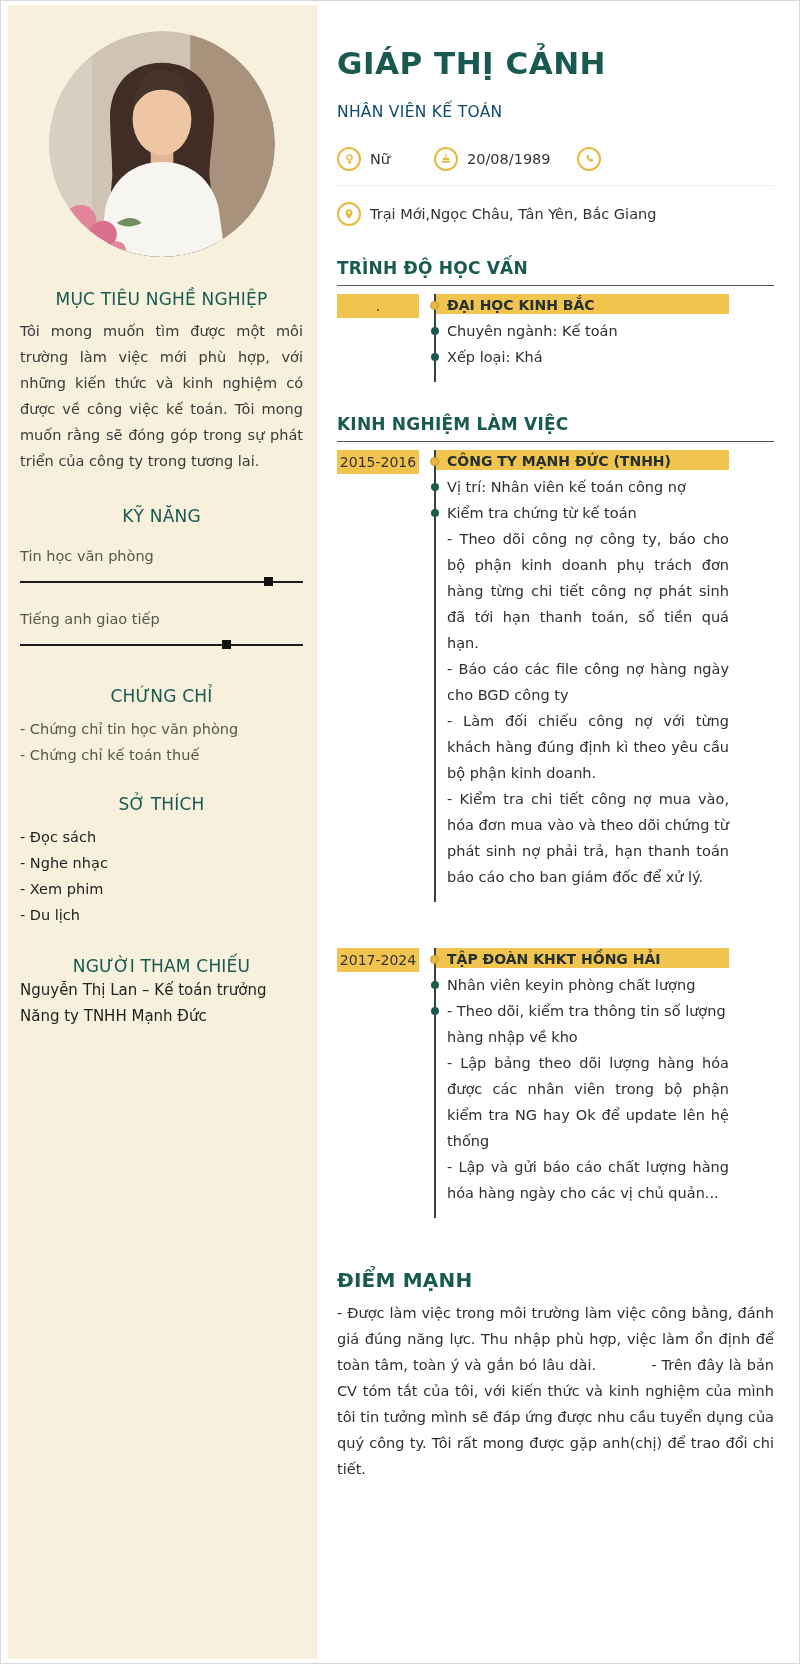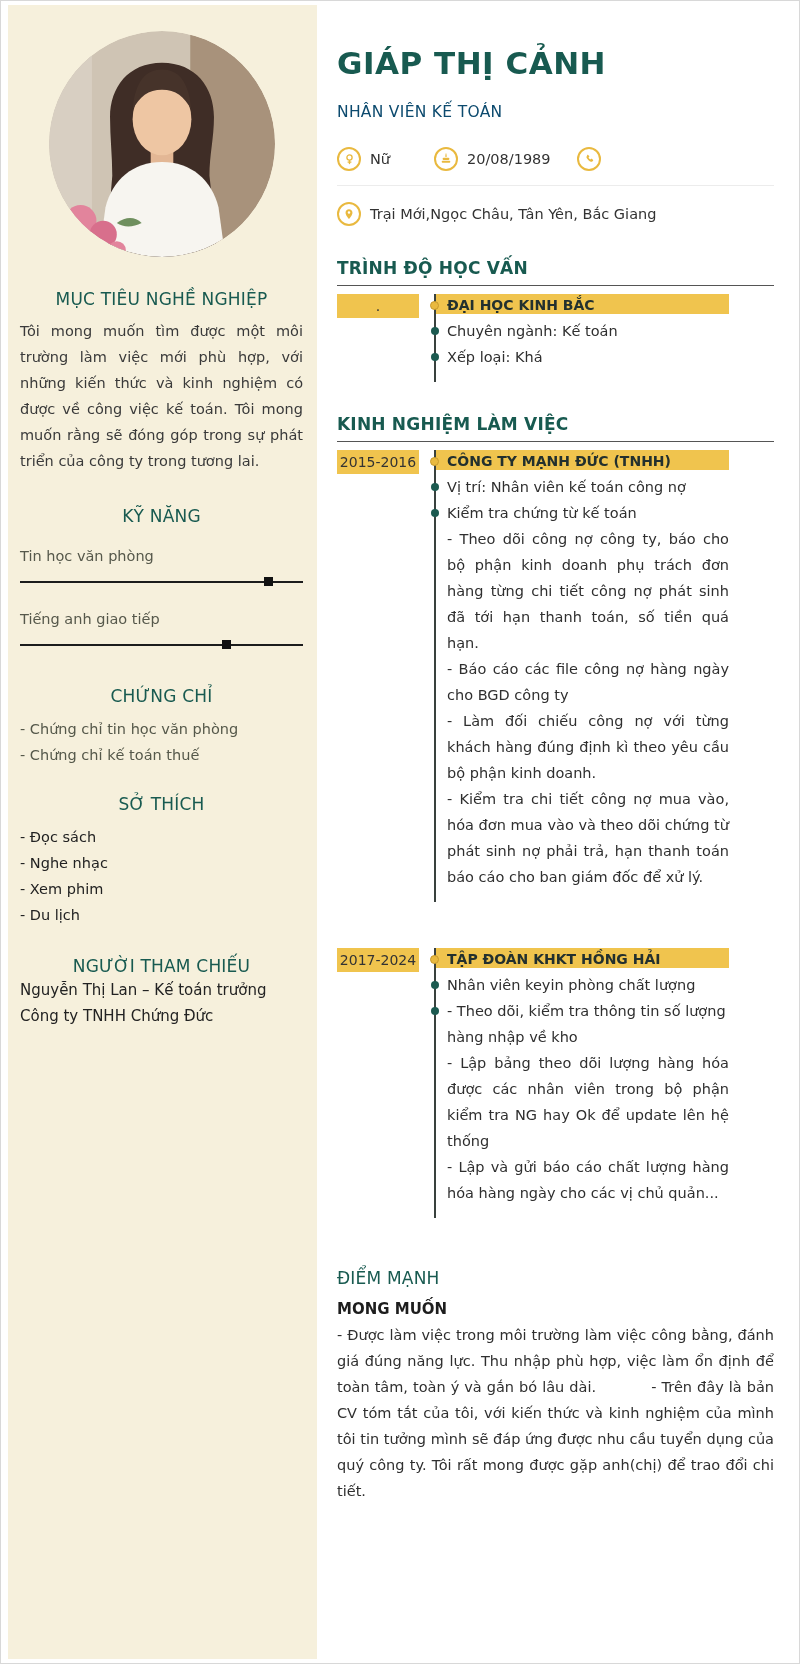--- a/index.html
+++ b/index.html
@@ -30,21 +30,21 @@
   .job-title{margin-top:22px;font-size:15.5px;font-weight:normal;color:#0c4a6e;letter-spacing:.3px;}
   .info-row{display:flex;align-items:center;margin-top:26px;}
   .info-item{display:flex;align-items:center;font-size:14.5px;color:#333;}
   .info-item.w1{flex:0 0 97px;}
   .info-item.w2{flex:0 0 143px;}
   .icon-badge{width:24px;height:24px;border-radius:50%;border:2px solid #E9B93F;display:flex;align-items:center;justify-content:center;box-sizing:border-box;margin-right:9px;flex:0 0 24px;}
   .divider{border-top:1px solid #ececec;margin-top:14px;}
   .address-row{margin-top:16px;display:flex;align-items:center;font-size:14.5px;color:#333;}
   .sec{margin-top:32px;}
   .sec-title{font-size:17px;font-weight:bold;color:#185A50;margin:0;padding-bottom:7px;border-bottom:1px solid #555;letter-spacing:.2px;}
-  .plain-title{font-size:17px;font-weight:normal;color:#185A50;margin:0 0 8px;letter-spacing:.2px;}
+  .plain-title{font-size:20px;font-weight:bold;color:#185A50;margin:0 0 8px;letter-spacing:.2px;}
   .entry{display:flex;margin-top:8px;padding-right:45px;}
   .entry.gap{margin-top:46px;}
   .entry-date{flex:0 0 82px;height:24px;background:#F0C44E;font-size:14px;text-align:center;line-height:24px;color:#333;}
   .entry-body{flex:1;margin-left:15px;border-left:2px solid #39413e;padding-bottom:12px;}
   .entry-title{position:relative;background:#F0C44E;height:20px;line-height:23px;padding-left:11px;font-size:14px;font-weight:bold;color:#23302e;}
   .entry-title::before{content:"";position:absolute;left:-6px;top:7px;width:9px;height:9px;border-radius:50%;background:#E9B93F;border:1px solid #c79a2e;box-sizing:border-box;}
   .t-item{position:relative;padding-left:11px;font-size:14.5px;line-height:26px;}
   .entry-title + .t-item{margin-top:4px;}
   .t-item.bulleted::before{content:"";position:absolute;left:-5px;top:9px;width:8px;height:8px;border-radius:50%;background:#1c5a50;}
   .t-para{padding-left:11px;font-size:14.5px;line-height:26px;text-align:justify;margin:0;}
@@ -116,21 +116,21 @@
       <h2 class="sb-title">SỞ THÍCH</h2>
       <p class="sb-line dark first">- Đọc sách</p>
       <p class="sb-line dark">- Nghe nhạc</p>
       <p class="sb-line dark">- Xem phim</p>
       <p class="sb-line dark">- Du lịch</p>
     </section>
 
     <section class="sb-section" style="margin-top:28px;">
       <h2 class="sb-title">NGƯỜI THAM CHIẾU</h2>
       <p class="ref-line first">Nguyễn Thị Lan – Kế toán trưởng</p>
-      <p class="ref-line">Công ty TNHH Chứng Đức</p>
+      <p class="ref-line">Năng ty TNHH Mạnh Đức</p>
     </section>
 
   </aside>
 
   <main class="main">
 
     <h1 class="name">GIÁP THỊ CẢNH</h1>
     <div class="job-title">NHÂN VIÊN KẾ TOÁN</div>
 
     <div class="info-row">
@@ -211,18 +211,17 @@
           <div class="t-item bulleted">Nhân viên keyin phòng chất lượng</div>
           <div class="t-item bulleted">- Theo dõi, kiểm tra thông tin số lượng hàng nhập về kho</div>
           <p class="t-para">- Lập bảng theo dõi lượng hàng hóa được các nhân viên trong bộ phận kiểm tra NG hay Ok để update lên hệ thống</p>
           <p class="t-para">- Lập và gửi báo cáo chất lượng hàng hóa hàng ngày cho các vị chủ quản...</p>
         </div>
       </div>
     </section>
 
     <section class="sec strengths">
       <h2 class="plain-title">ĐIỂM MẠNH</h2>
-      <p class="subhead">MONG MUỐN</p>
       <p class="body-p">- Được làm việc trong môi trường làm việc công bằng, đánh giá đúng năng lực. Thu nhập phù hợp, việc làm ổn định để toàn tâm, toàn ý và gắn bó lâu dài.&nbsp;&nbsp;&nbsp;&nbsp;&nbsp;&nbsp;&nbsp;&nbsp;&nbsp;&nbsp; - Trên đây là bản CV tóm tắt của tôi, với kiến thức và kinh nghiệm của mình tôi tin tưởng mình sẽ đáp ứng được nhu cầu tuyển dụng của quý công ty. Tôi rất mong được gặp anh(chị) để trao đổi chi tiết.</p>
     </section>
 
   </main>
 </div>
 
 </body></html>

